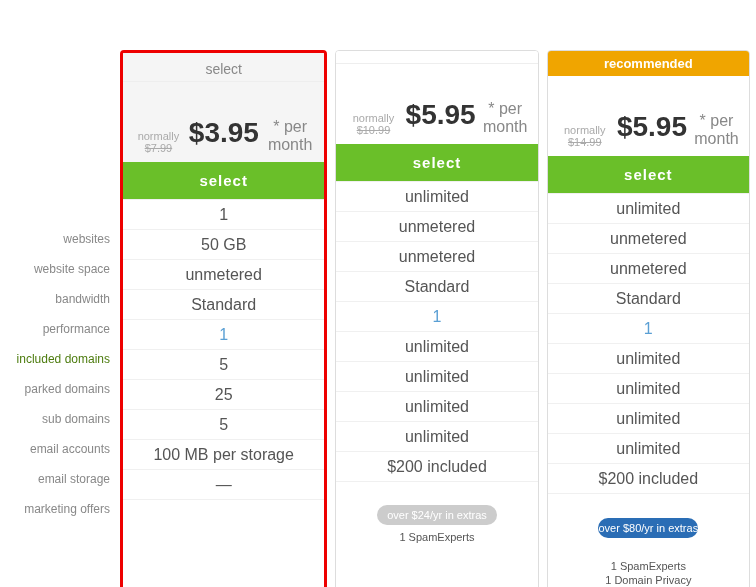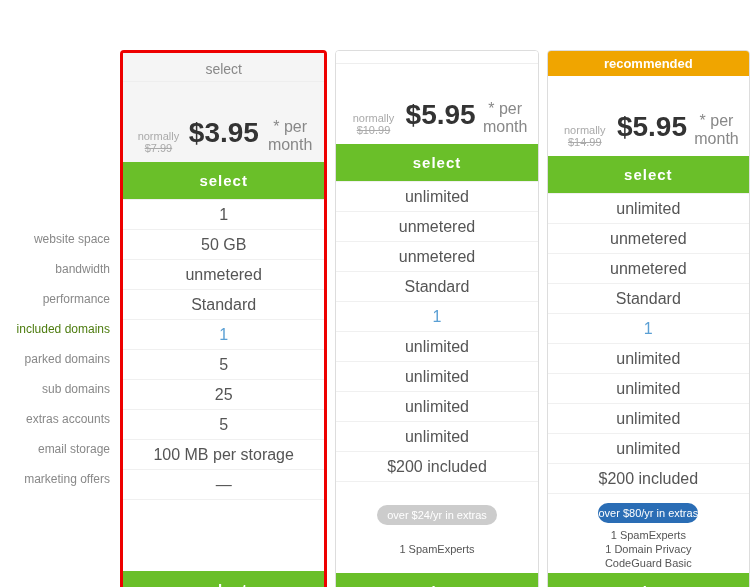--- a/index.html
+++ b/index.html
@@ -135,29 +135,29 @@
     }
     .feature-row.blue-text {
       color: #5a9fd4;
     }
     .extras-badge {
       background: #ccc;
       color: #fff;
       border-radius: 20px;
       padding: 4px 10px;
       font-size: 11px;
-      margin: 16px auto;
+      margin: 4px auto;
     }
     .extras-badge.blue-badge {
       background: #2a6db5;
       color: #fff;
       border-radius: 20px;
       padding: 4px 0;
       font-size: 11px;
-      margin: 4px auto;
+      margin: 20px auto;
       text-align: right;
     }
     .extras-area {
       padding: 4px 5px;
       border-top: 1px solid #f0f0f0;
       display: flex;
       flex-direction: column;
       align-items: center;
       font-size: 11px;
       color: #555;
@@ -179,27 +179,28 @@
     }
   </style>
 </head>
 <body>
 
 <div class="pricing-container">
 
   <div class="labels-col">
     <div class="label-spacer"></div>
     <div class="label-select-spacer"></div>
+    <div class="label-item">websites</div>
     <div class="label-item">website space</div>
     <div class="label-item">bandwidth</div>
     <div class="label-item">performance</div>
     <div class="label-item blue">included domains</div>
     <div class="label-item">parked domains</div>
     <div class="label-item">sub domains</div>
-    <div class="label-item">extras accounts</div>
+    <div class="label-item">email accounts</div>
     <div class="label-item">email storage</div>
     <div class="label-item">marketing offers</div>
   </div>
 
   <div class="plan-col basic">
     <div class="plan-header">select</div>
     <div class="price-area">
       <div class="normally">
         <span>normally</span> <span class="strike">$7.99</span>
       </div>

